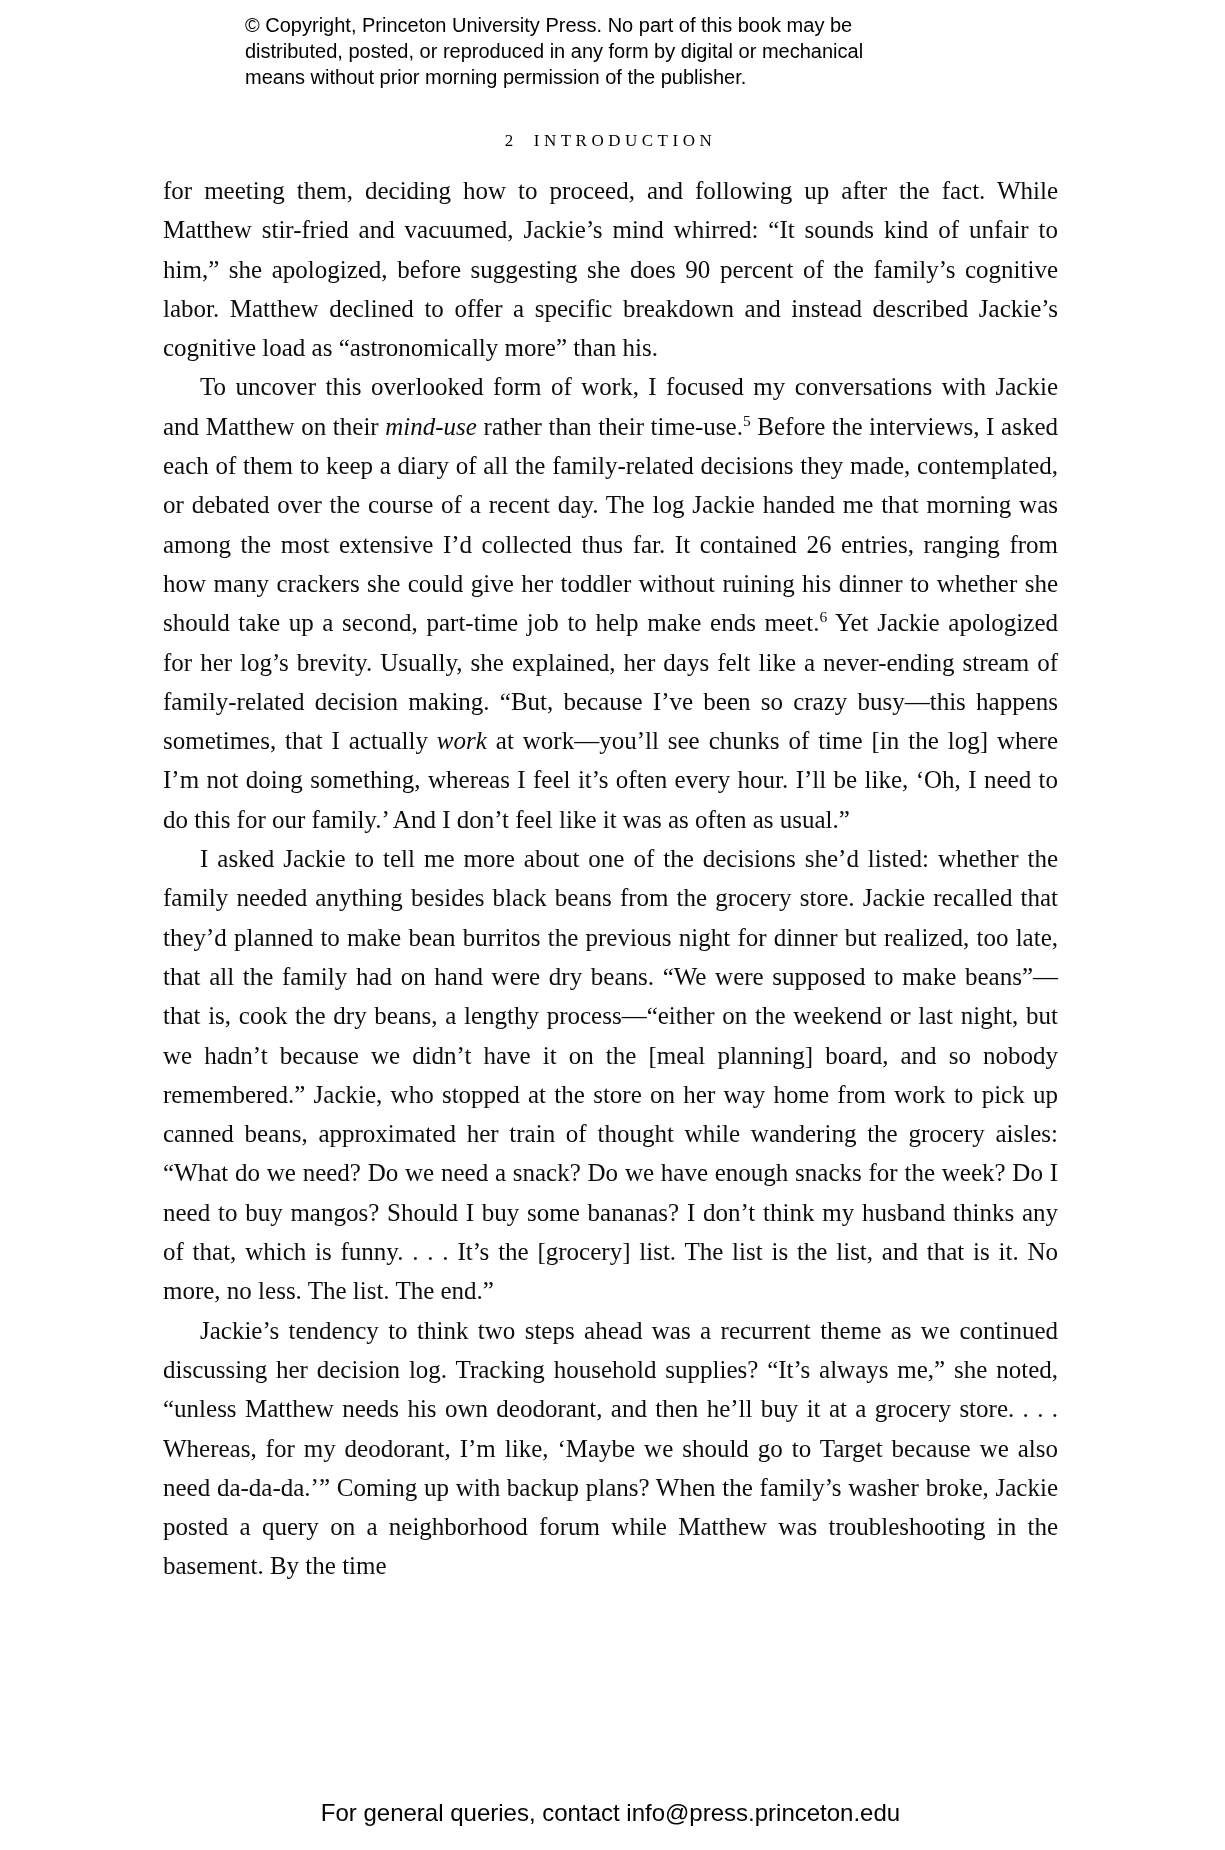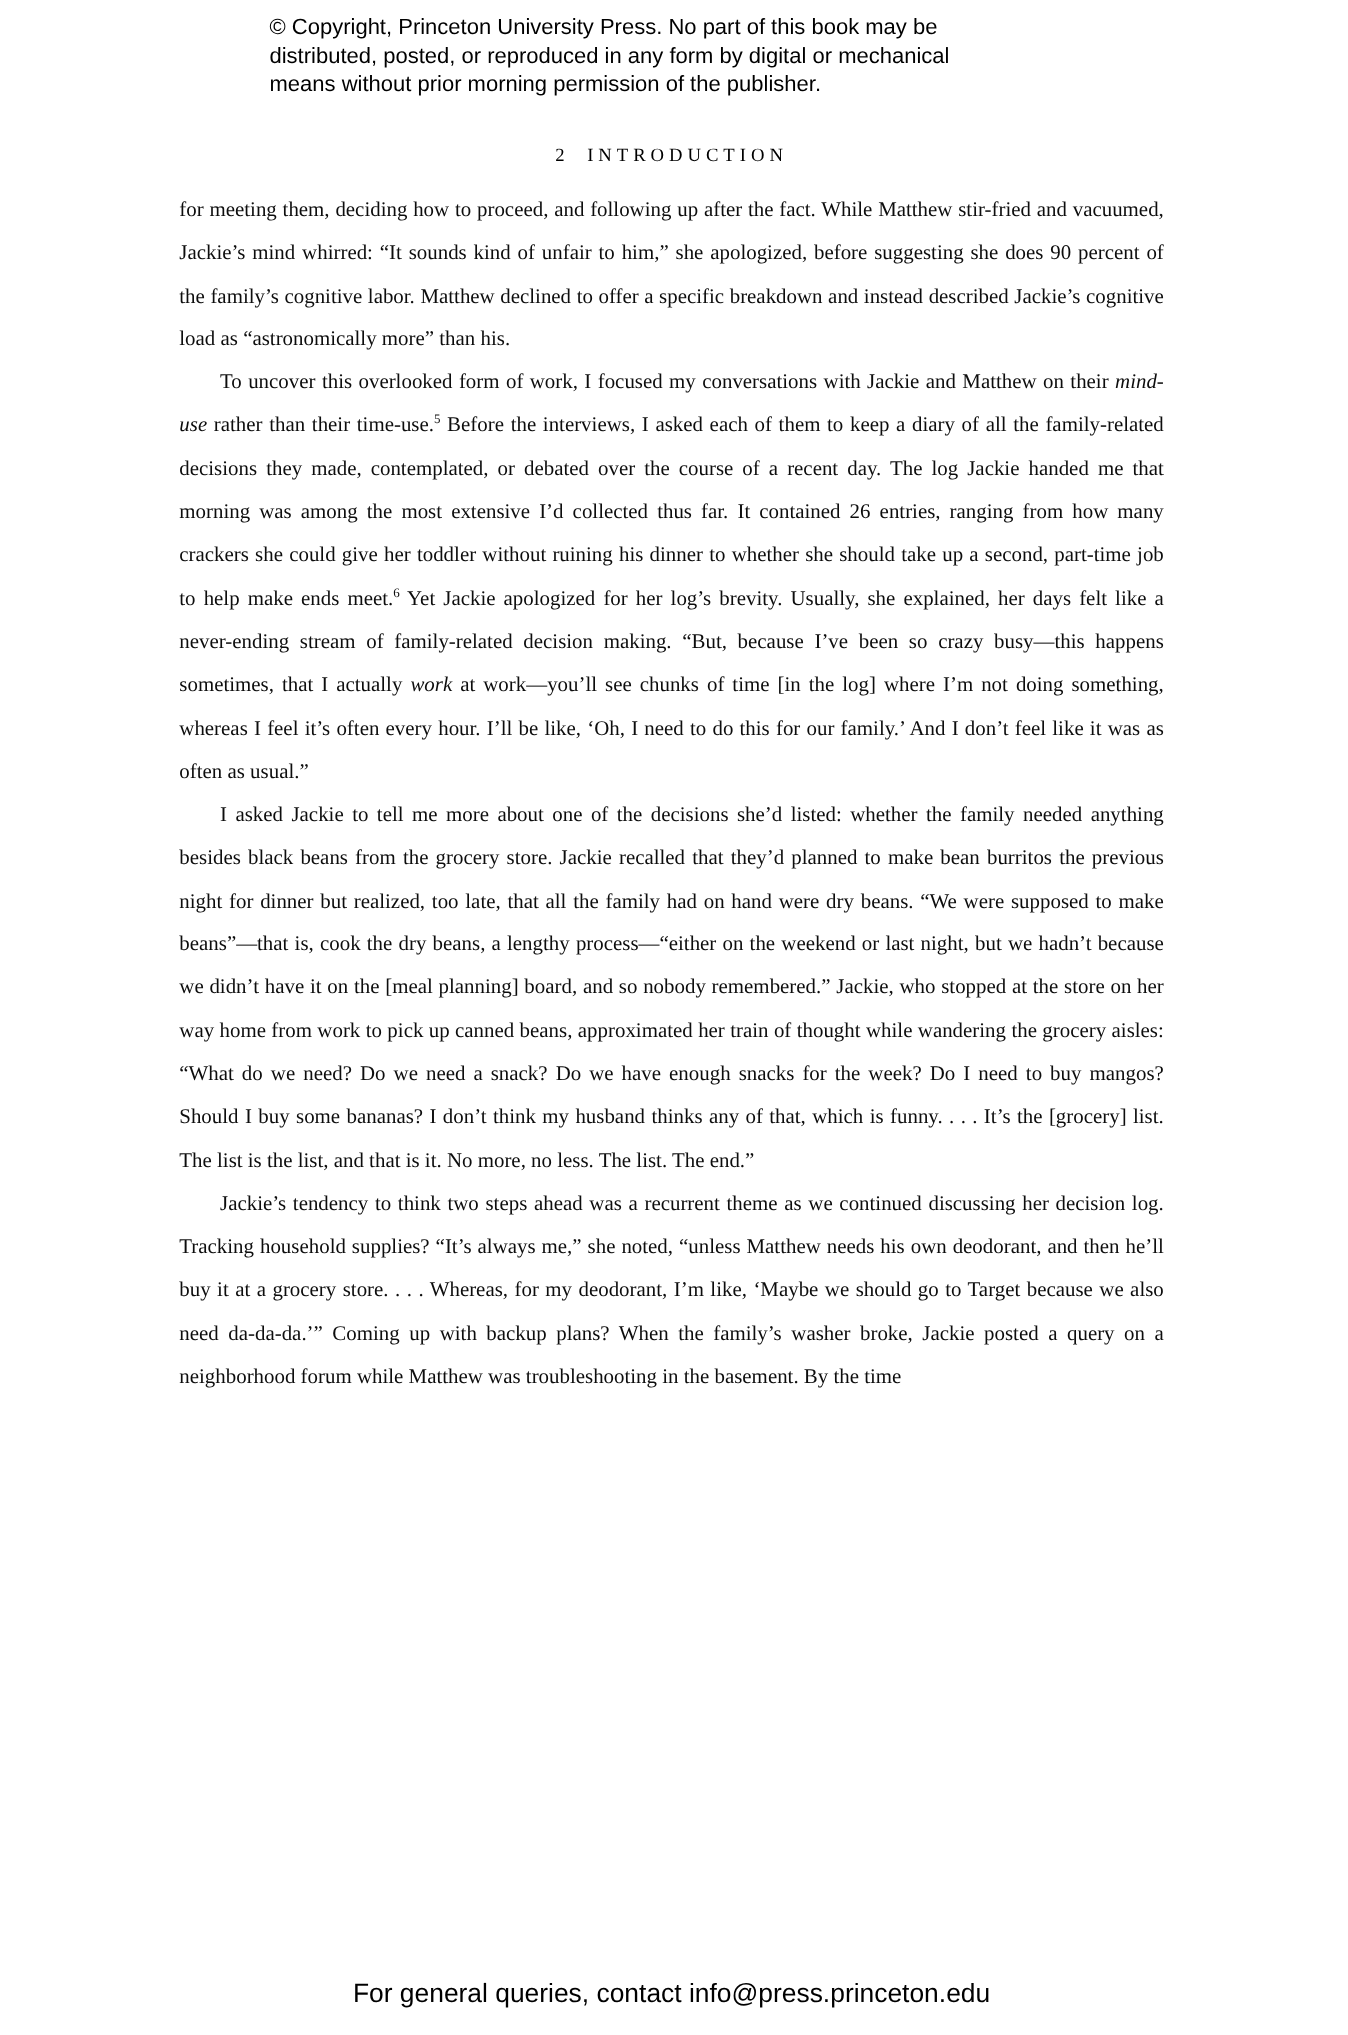--- a/index.html
+++ b/index.html
@@ -39,21 +39,21 @@
   }
   .running-head .pagenum {
     margin-right: 16px;
   }
   .body-text {
     position: absolute;
     left: 163px;
     top: 171px;
     width: 895px;
     font-family: "Liberation Serif", serif;
-    font-size: 19px;
+    font-size: 25px;
     line-height: 39.3px;
     text-align: justify;
     color: #0d0d0d;
   }
   .body-text p {
     margin: 0;
     padding: 0;
   }
   .body-text p.indent {
     text-indent: 37px;

